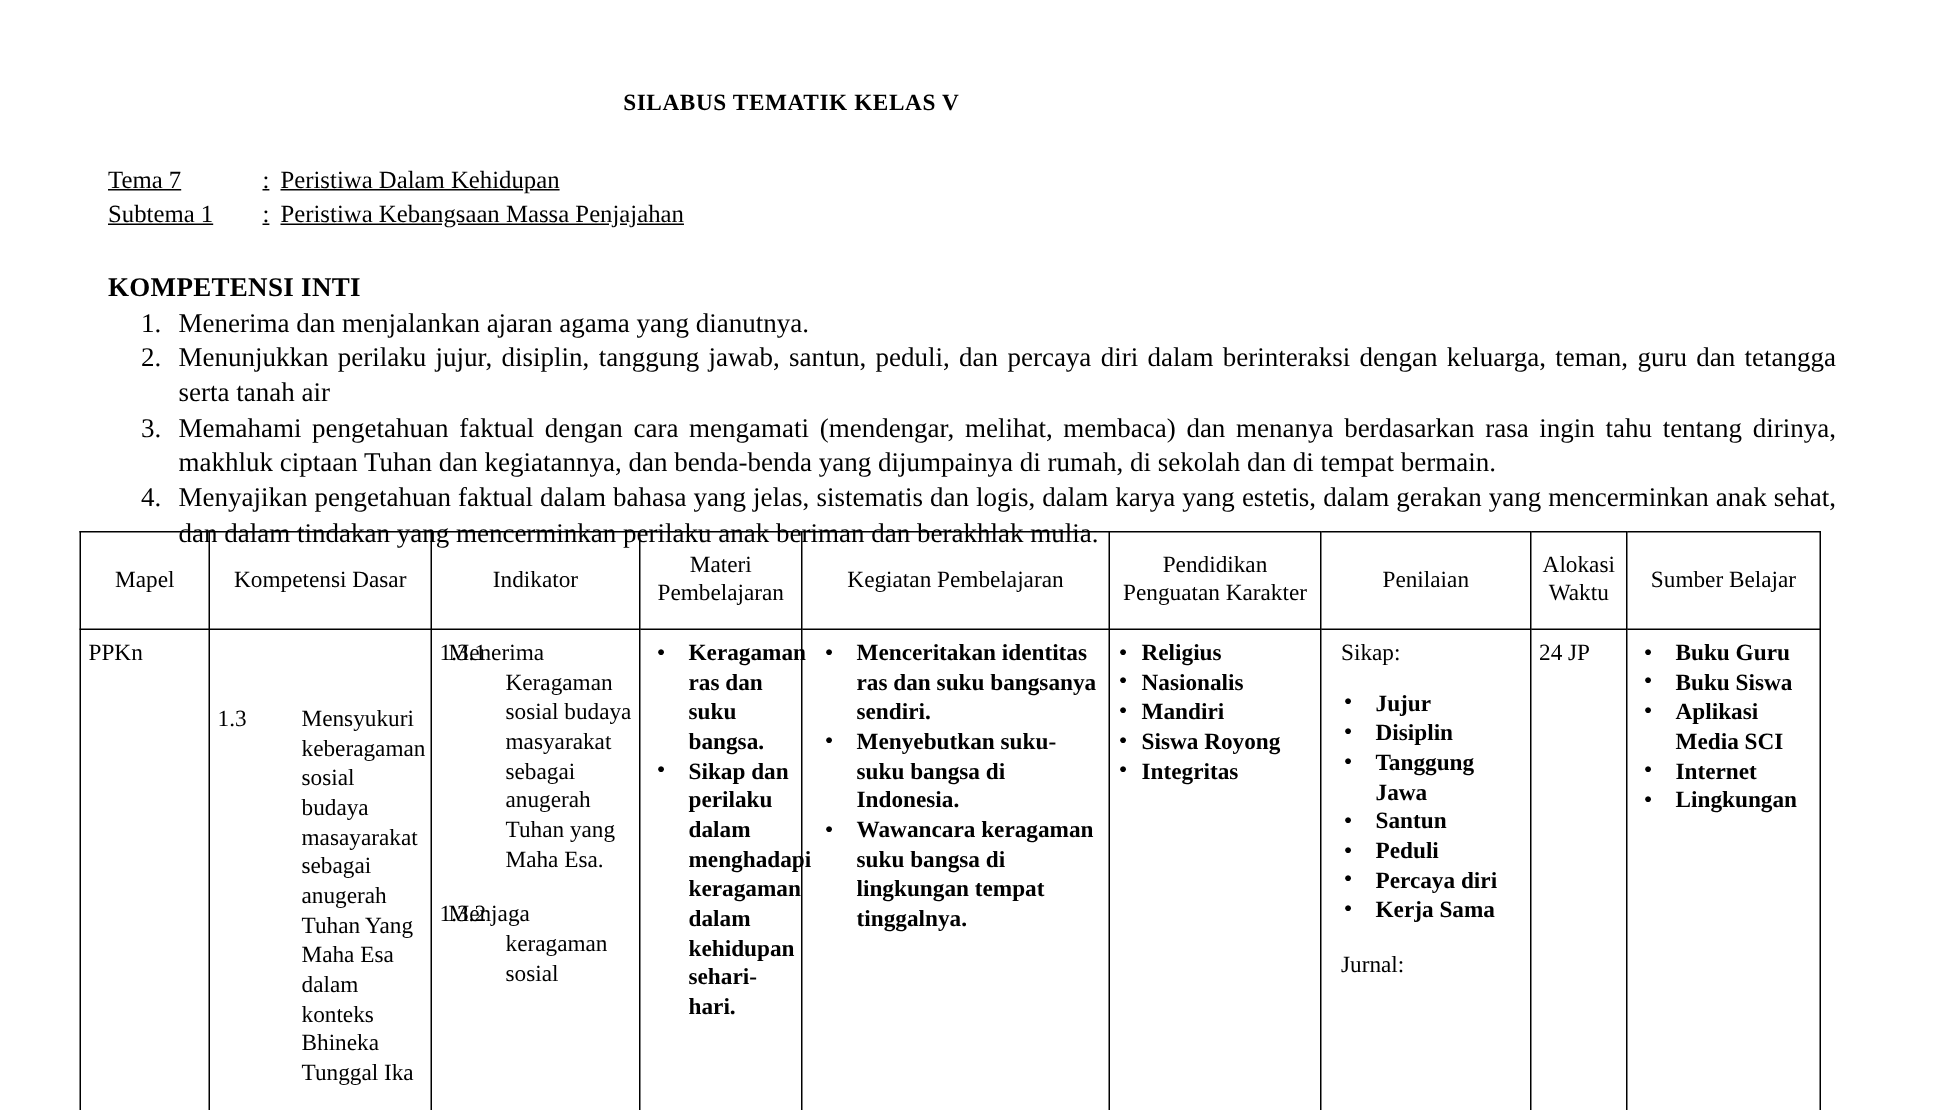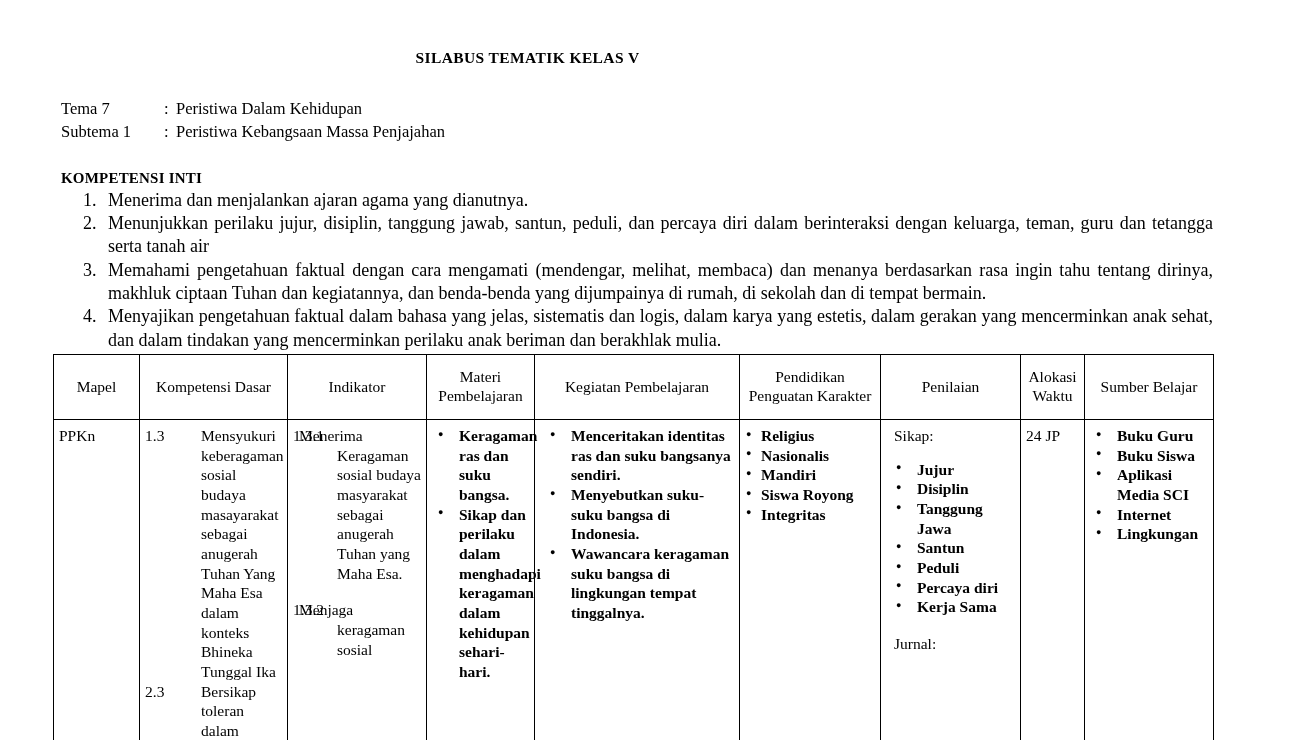--- a/index.html
+++ b/index.html
@@ -13,21 +13,21 @@
     height: 740px;
     font-family: "Liberation Serif", "DejaVu Serif", serif;
     color: #000000;
     overflow: hidden;
   }
   .page {
     position: relative;
     width: 1055px;
     height: 740px;
     box-sizing: border-box;
-    padding: 4px;
+    padding: 15px;
   }
 
   
   .doc-title {
     text-align: center;
     font-weight: bold;
     font-size: 15.5px;
     letter-spacing: 0.4px;
     padding-top: 45px;
     margin: 0;
@@ -35,33 +35,34 @@
 
   
   .meta-block {
     margin: 31px 0 0 57px;
     font-size: 16.5px;
     line-height: 1.38;
   }
   .meta-row {
     display: flex;
     align-items: flex-end;
+    text-decoration: underline;
   }
   .meta-label { width: 103px; flex: 0 0 103px; }
   .meta-sep   { width: 12px;  flex: 0 0 12px; }
   .meta-value { flex: 1 1 auto; }
 
   
   .ki-block {
     margin: 26px 0 0 57px;
     width: 1152px;
   }
   .ki-heading {
     font-weight: bold;
-    font-size: 15px;
+    font-size: 18px;
     letter-spacing: 0.2px;
     margin: 0 0 2px 0;
   }
   ol.ki-list {
     margin: 0;
     padding: 0 0 0 0;
     list-style: none;
     counter-reset: ki;
   }
   ol.ki-list > li {
@@ -153,20 +154,21 @@
   ul.b.wide2 > li::before {
     left: 6px;
   }
 
   
   .num-item {
     position: relative;
     padding-left: 56px;
     margin-bottom: 0;
     line-height: 1.27;
+    margin-top: 44px;
   }
   .num-item .num {
     position: absolute;
     left: 0;
     top: 0;
   }
   .ind-item {
     position: relative;
     padding-left: 44px;
     line-height: 1.27;

